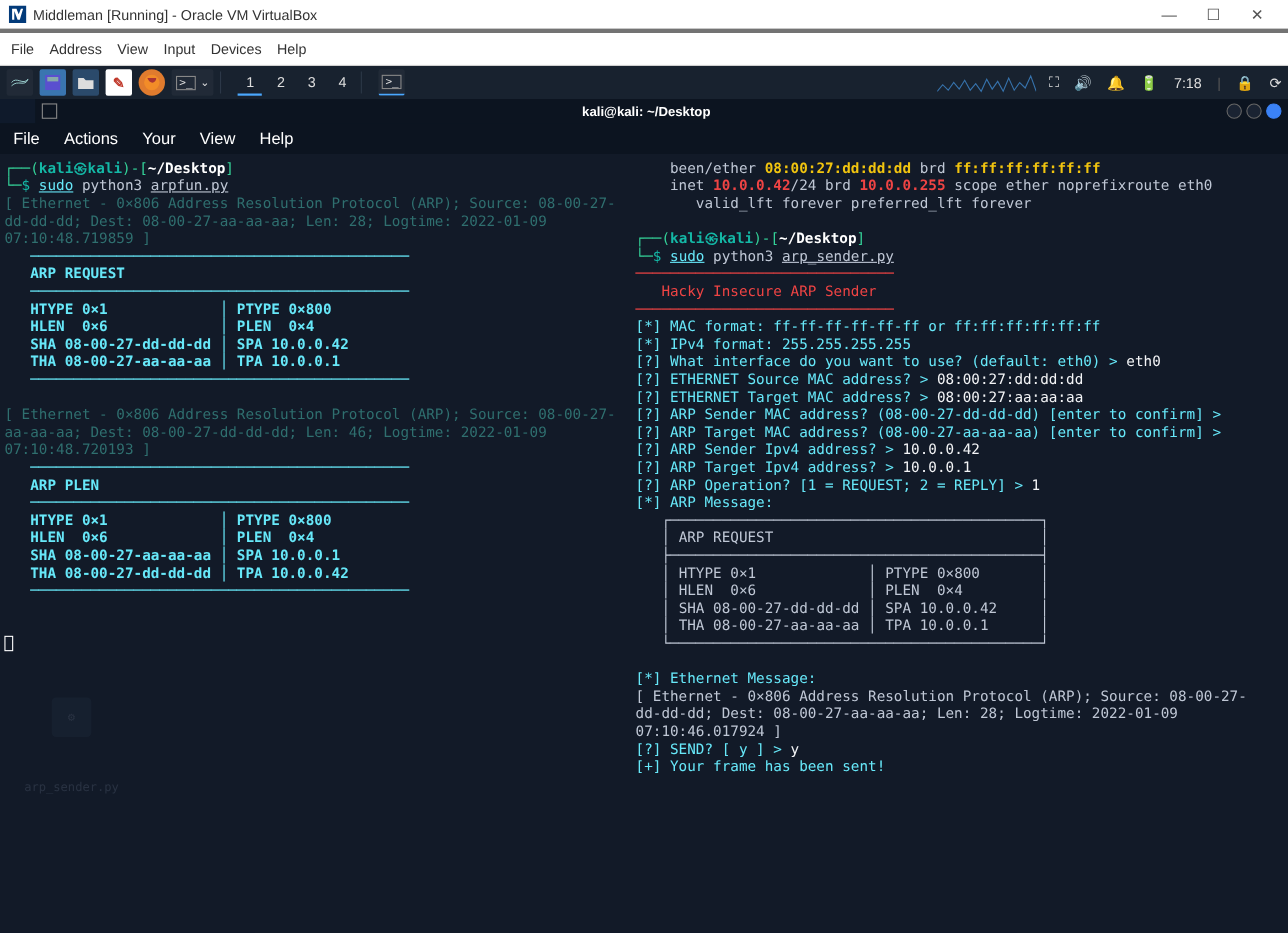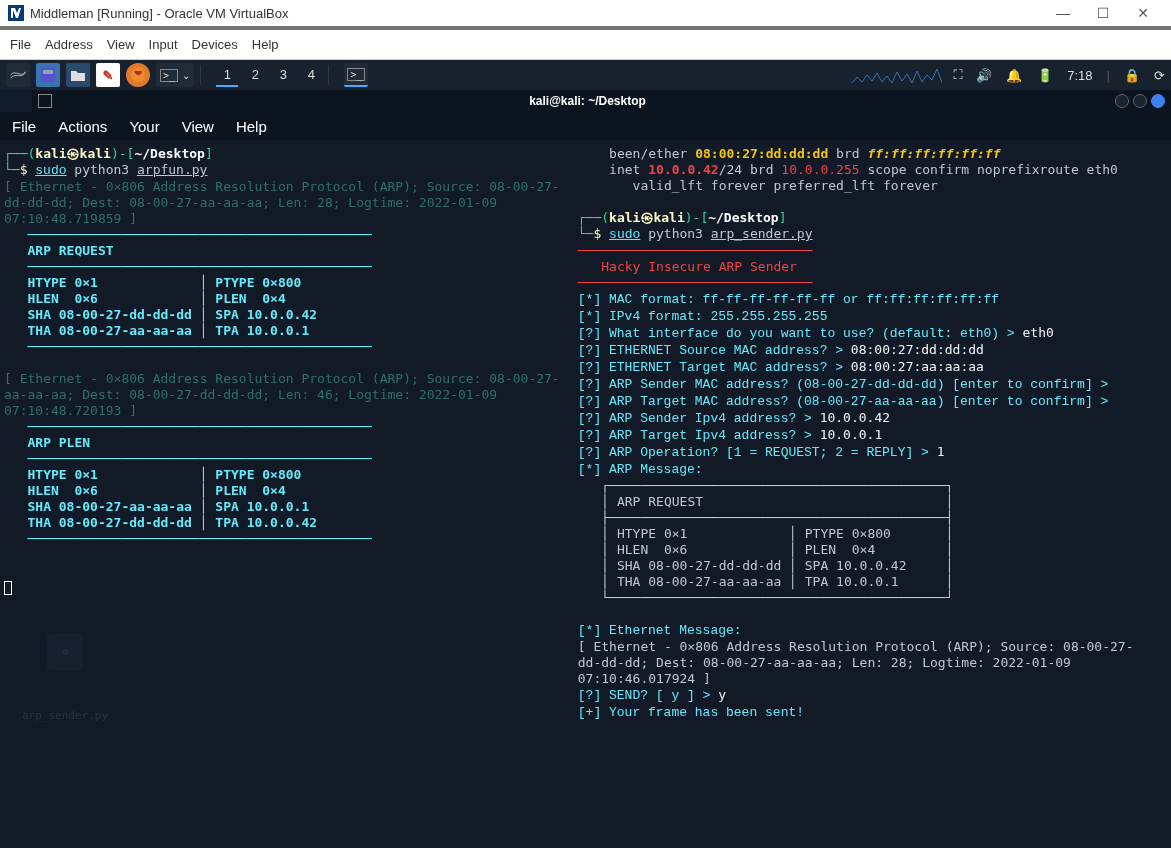--- a/index.html
+++ b/index.html
@@ -96,23 +96,23 @@
     font-family: "DejaVu Sans Mono", "Menlo", monospace;
     font-size: 13px;
     line-height: 16px;
     position:relative;
   }
   .pane { flex:1; padding:6px 4px; overflow:hidden; white-space:pre; position:relative;}
   .pane.left { flex:0 0 49%; }
   .pane.right { flex:0 0 51%; }
   .divider { width:4px; background:#2c3848; cursor:col-resize; }
   .c-green { color:#34d399; }
-  .c-blue { color:#fef9c3; }
+  .c-blue { color:#14b8a6; }
   .c-yellow { color:#f1c40f; }
-  .c-cyan { color:#67e8f9;font-family:Liberation Mono, monospace; }
+  .c-cyan { color:#67e8f9; }
   .c-cyanbold { color:#67e8f9; font-weight:bold;}
   .c-red { color:#ef4444; }
   .c-white { color:#f3f4f6; }
   .c-whitebold { color:#ffffff; font-weight:bold;}
   .c-gray { color:#bfc7d5; }
   .c-darkteal { color:#2f6f6f;}
   .underline { text-decoration: underline;}
   .desktop-icons {
     position:absolute;left:10px;top:0;width:110px;
     pointer-events:none;
@@ -254,22 +254,22 @@
 
 <span class="cursor-block"></span>
 <div class="desktop-icons">
   <div class="d-icon">
     <div class="iconbox">⚙</div>
     <div>arp_sender.py</div>
   </div>
   
 </div></div>
   <div class="divider"></div>
-  <div class="pane right"><span class="c-gray">    been/ether </span><span class="c-yellow" style="font-weight:bold;">08:00:27:dd:dd:dd</span><span class="c-gray"> brd </span><span class="c-yellow" style="font-weight:bold;font-style:italic;">ff:ff:ff:ff:ff:ff</span>
-<span class="c-gray">    inet </span><span class="c-red" style="font-weight:bold;">10.0.0.42</span><span class="c-gray">/24 brd </span><span class="c-red" style="font-weight:normal;text-align:center;">10.0.0.255</span><span class="c-gray"> scope confirm noprefixroute eth0</span>
+  <div class="pane right"><span class="c-gray">    been/ether </span><span class="c-yellow" style="font-weight:bold;">08:00:27:dd:dd:dd</span><span class="c-gray"> brd </span><span class="c-yellow" style="font-weight:bold;">ff:ff:ff:ff:ff:ff</span>
+<span class="c-gray">    inet </span><span class="c-red" style="font-weight:bold;">10.0.0.42</span><span class="c-gray">/24 brd </span><span class="c-red" style="font-weight:bold;text-align:center;">10.0.0.255</span><span class="c-gray"> scope ether noprefixroute eth0</span>
 <span class="c-gray">       valid_lft forever preferred_lft forever</span>
 
 <span class="c-green">┌──(</span><span class="c-blue" style="font-weight:bold;">kali㉿kali</span><span class="c-green">)-[</span><span class="c-whitebold">~/Desktop</span><span class="c-green">]</span>
 <span class="c-green">└─</span><span class="c-blue">$ </span><span class="c-cyan underline">sudo</span><span class="c-gray"> python3 </span><span class="c-gray underline">arp_sender.py</span>
 <span class="c-red">──────────────────────────────</span>
 <span class="c-red">   Hacky Insecure ARP Sender</span>
 <span class="c-red">──────────────────────────────</span>
 <span class="c-cyan">[*] MAC format: ff-ff-ff-ff-ff-ff or ff:ff:ff:ff:ff:ff</span>
 <span class="c-cyan">[*] IPv4 format: 255.255.255.255</span>
 <span class="c-cyan">[?] What interface do you want to use? (default: eth0) &gt; </span><span class="c-white">eth0</span>

